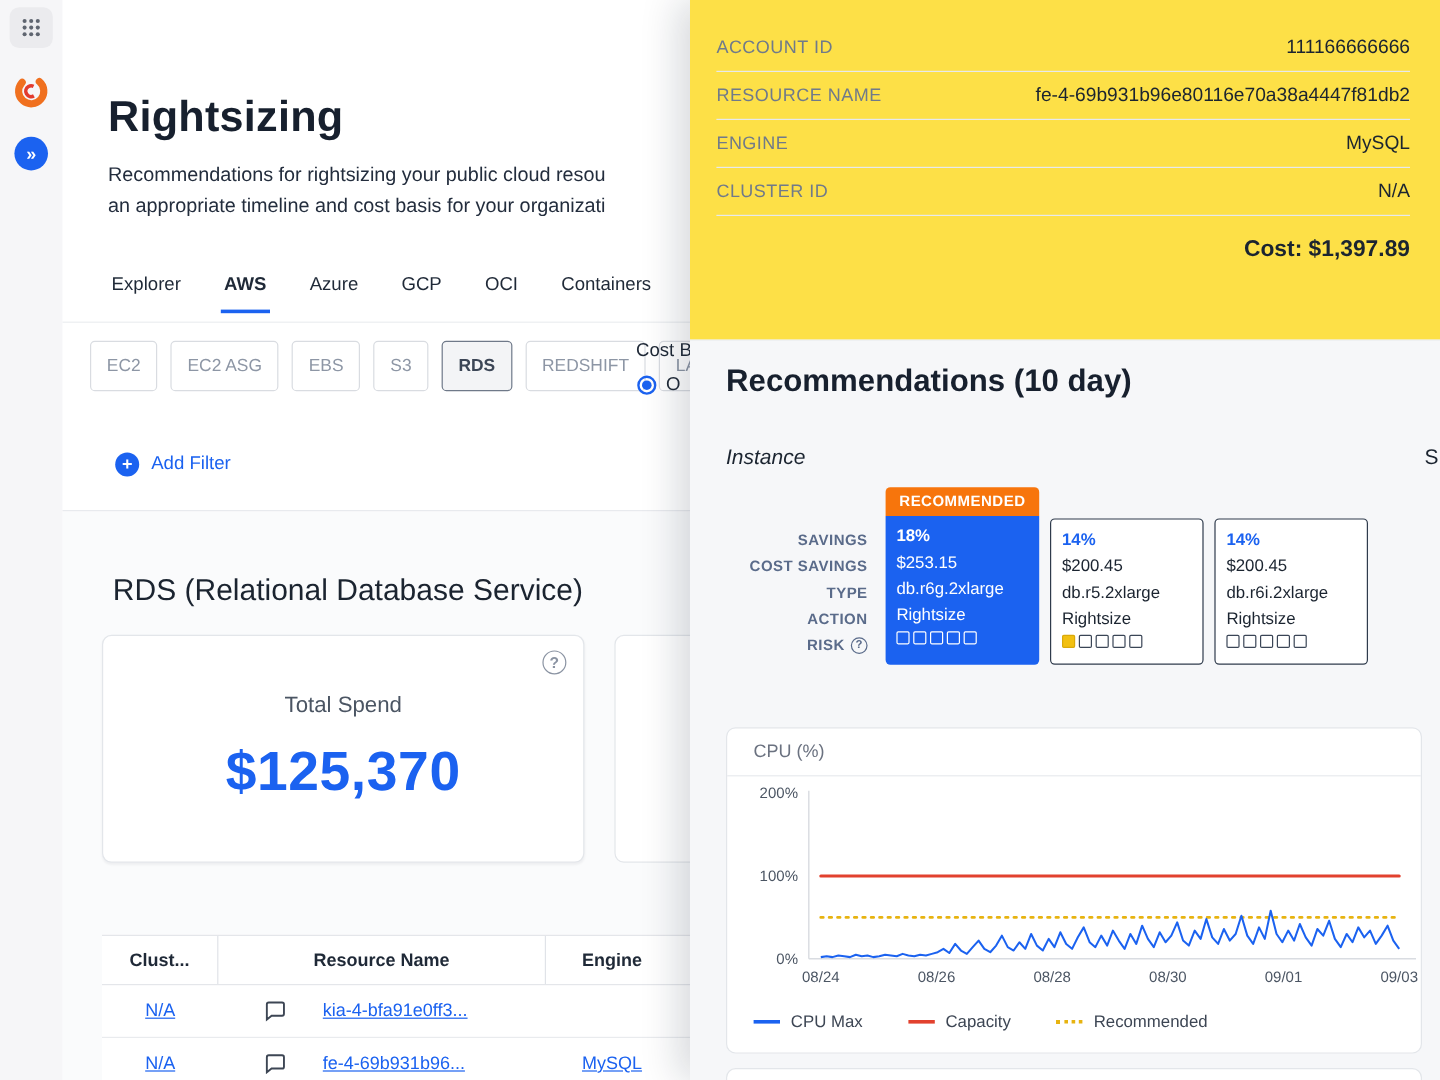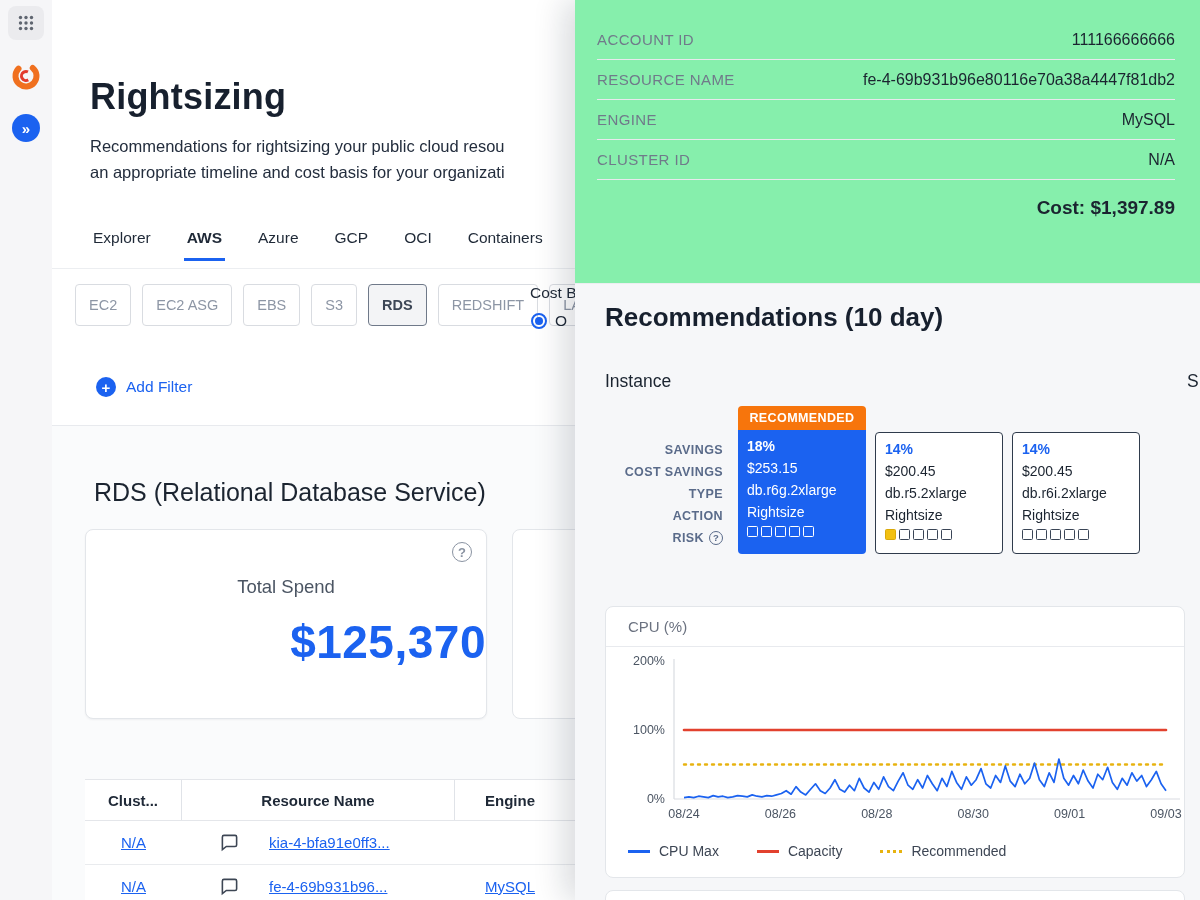--- a/index.html
+++ b/index.html
@@ -32,45 +32,45 @@
   .cost-basis-opt{position:absolute;left:479px;top:312px;display:flex;align-items:center;gap:8px;font-size:15.5px;color:#1f2937;}
   .radio{width:16px;height:16px;border:2px solid var(--blue);border-radius:50%;display:flex;align-items:center;justify-content:center;cursor:pointer;}
   .radio .dot{width:8px;height:8px;border-radius:50%;background:var(--blue);}
   .add-filter{position:absolute;left:44px;top:377px;display:flex;align-items:center;gap:10px;color:var(--blue);font-size:15.5px;font-weight:500;cursor:pointer;}
   .plus-circle{width:20px;height:20px;border-radius:50%;background:var(--blue);color:#fff;display:flex;align-items:center;justify-content:center;font-size:15px;font-weight:700;line-height:1;}
   .content-bg{position:absolute;left:0;top:425px;width:100%;height:475px;background:#fafbfc;border-top:1px solid #e8eaee;}
   .section-title{position:absolute;left:42px;top:52px;font-size:25px;font-weight:500;color:#1b2430;white-space:nowrap;}
   .spend-card{position:absolute;left:33px;top:103px;width:402px;height:190px;background:#fff;border:1px solid #e3e6ea;border-radius:8px;box-shadow:0 1px 2px rgba(16,24,40,.05);}
   .help-icon{position:absolute;right:14px;top:12px;width:20px;height:20px;border:1.6px solid #8a93a2;border-radius:50%;color:#8a93a2;font-size:13px;font-weight:700;display:flex;align-items:center;justify-content:center;cursor:pointer;}
   .spend-label{position:absolute;left:0;top:46px;width:100%;text-align:center;font-size:18.5px;color:#4b5563;}
-  .spend-value{position:absolute;left:0;top:85px;width:100%;text-align:right;font-size:46px;font-weight:600;color:var(--blue);letter-spacing:.5px;}
+  .spend-value{position:absolute;left:0;top:85px;width:100%;text-align:center;font-size:46px;font-weight:600;color:var(--blue);letter-spacing:.5px;}
   .card2{position:absolute;left:460px;top:103px;width:160px;height:190px;background:#fff;border:1px solid #e3e6ea;border-radius:8px;}
   
   .table{position:absolute;left:33px;top:353px;width:620px;font-size:15px;background:#fff;}
   .trow{display:flex;align-items:stretch;}
   .thead{height:42px;border-top:1px solid #e4e6ea;border-bottom:1px solid #e4e6ea;font-weight:700;color:#1f2937;}
   .tbody-row{height:44px;border-bottom:1px solid #e9ebee;}
   .c1{width:97px;display:flex;align-items:center;justify-content:center;}
   .c2{width:273px;display:flex;align-items:center;}
   .c3{width:150px;display:flex;align-items:center;padding-left:30px;}
   .thead .c1,.thead .c2{border-right:1px solid #e0e3e8;}
   .thead .c2{justify-content:center;}
   .tlink{color:var(--blue);text-decoration:underline;cursor:pointer;white-space:nowrap;}
   .comment-ic{margin-left:38px;margin-right:30px;display:flex;align-items:center;cursor:pointer;}
   
-  .panel{position:absolute;left:575px;top:0;width:625px;height:900px;background:#86efac;z-index:10;box-shadow:-10px 0 30px rgba(15,23,42,.16);}
+  .panel{position:absolute;left:575px;top:0;width:625px;height:900px;background:#fde047;z-index:10;box-shadow:-10px 0 30px rgba(15,23,42,.16);}
   .details{padding:20px 25px 0 22px;}
   .detail-row{height:40px;display:flex;align-items:center;justify-content:space-between;border-bottom:1px solid #e7e9ed;}
   .detail-label{font-size:15px;color:#707a8a;letter-spacing:.4px;}
   .detail-value{font-size:16px;color:#1b2430;}
   .cost-line{text-align:right;padding:17px 25px 0 0;font-size:19px;font-weight:700;color:#1b2430;}
   .reco-section{position:absolute;left:0;top:283px;width:625px;height:617px;background:#f6f7f9;overflow:hidden;border-top:1px solid #eceef1;}
   .reco-title{position:absolute;left:30px;top:18px;font-size:26px;font-weight:700;color:#17202e;white-space:nowrap;}
   .reco-sub{position:absolute;left:30px;top:51px;font-size:16px;color:#232d3d;white-space:nowrap;}
-  .instance-label{position:absolute;left:30px;top:87px;font-size:17.5px;color:#1b2430;}
+  .instance-label{position:absolute;left:30px;top:87px;font-size:17.5px;color:#1b2430;font-style:italic;}
   .storage-label{position:absolute;left:612px;top:87px;font-size:17.5px;color:#1b2430;}
   .row-labels{position:absolute;left:0;top:155px;width:148px;text-align:right;font-size:12.5px;font-weight:700;color:#5a6b8a;letter-spacing:.4px;}
   .row-labels div{height:22px;line-height:22px;display:flex;justify-content:flex-end;align-items:center;gap:5px;}
   .mini-help{width:14px;height:14px;border:1.4px solid #5a6b8a;border-radius:50%;font-size:9.5px;display:inline-flex;align-items:center;justify-content:center;cursor:pointer;}
   .badge{position:absolute;left:163px;top:122px;width:128px;height:24px;background:var(--orange);color:#fff;font-size:12.5px;font-weight:700;letter-spacing:.4px;display:flex;align-items:center;justify-content:center;border-radius:4px 4px 0 0;}
   .rcard{position:absolute;width:128px;height:124px;border-radius:4px;padding:5px 0 0 9px;font-size:14px;line-height:22px;cursor:pointer;}
   .rcard.primary{left:163px;top:146px;background:var(--blue);color:#fff;border-radius:0 0 4px 4px;}
   .rcard.alt{background:#fff;border:1px solid #2f3b4c;color:#1b2430;top:148px;height:122px;}
   .rcard.alt2{left:300px;}
   .rcard.alt3{left:437px;}

